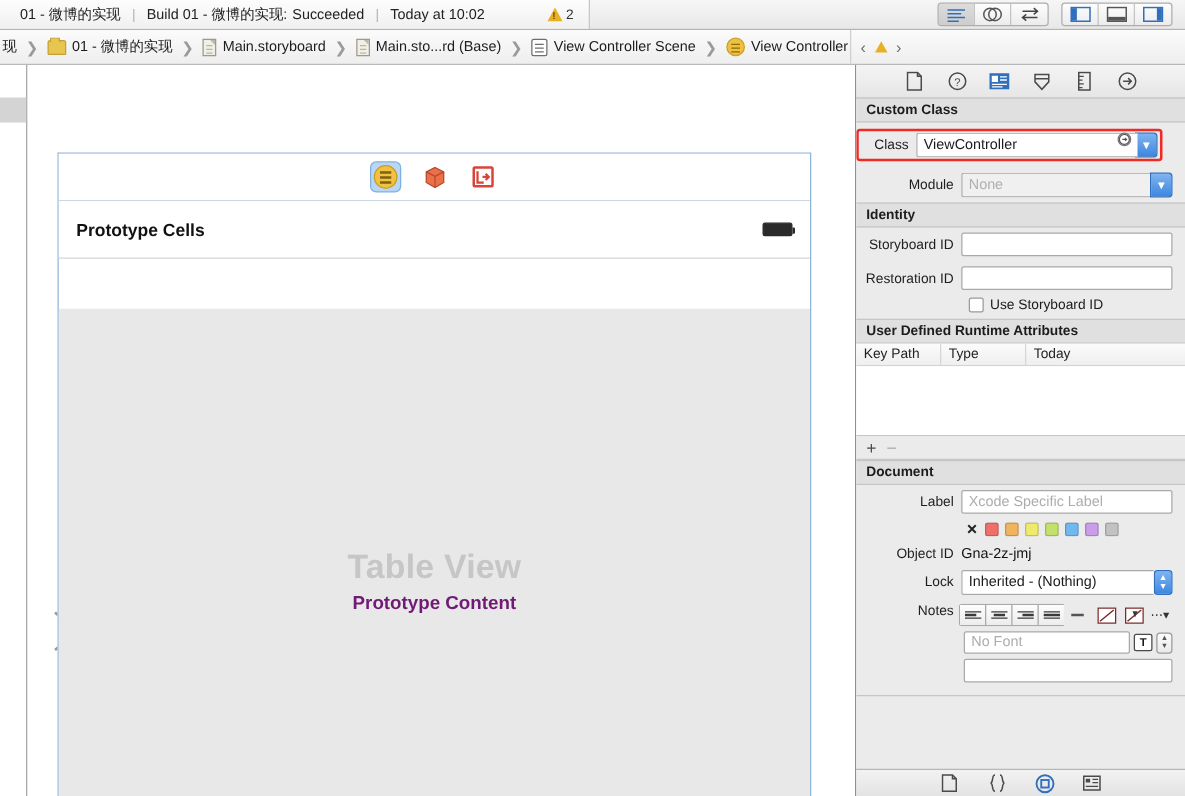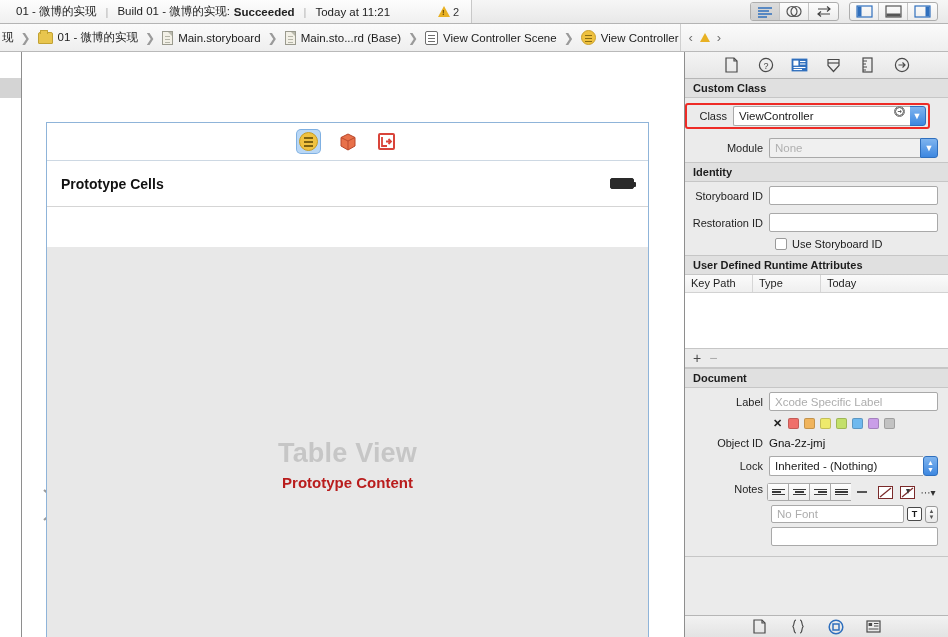--- a/index.html
+++ b/index.html
@@ -22,21 +22,21 @@
   }
   .status-bar {
     position: absolute; left: 0; top: 0; height: 23px;
     width: 472px;
     background: linear-gradient(to bottom,#fdfdfd 0%,#f0f0f0 100%);
     border-right: 1px solid #c8c8c8;
     display: flex; align-items: center; padding-left: 16px;
     border-radius: 0;
   }
   .status-seg { font-size: 11.5px; color: #222; white-space: nowrap; }
-  .status-seg.bold { font-weight: bold; }
+  .status-seg.bold { font-weight: normal; }
   .status-div { color: #b0b0b0; margin: 0 9px; }
   .warn-chip { display: flex; align-items: center; gap: 3px; margin-left: auto; margin-right: 12px; }
   .tri-warn {
     width: 0; height: 0; border-left: 6px solid transparent; border-right: 6px solid transparent;
     border-bottom: 11px solid #e8b123; position: relative;
   }
   .tri-warn::after {
     content: "!"; position: absolute; left: -2px; top: 2px; font-size: 8px;
     color: #6b4a00; font-weight: bold;
   }
@@ -107,21 +107,21 @@
   .proto-title { font-size: 14px; font-weight: bold; color: #111; }
   .battery { width: 24px; height: 11px; border: 1px solid #2a2a2a; border-radius: 2px; position: relative; background:#2a2a2a; }
   .battery::after { content:""; position:absolute; right:-3px; top:3px; width:2px; height:5px; background:#2a2a2a; border-radius:0 1px 1px 0; }
 
   .table-area {
     position: absolute; left: 0; right: 0; top: 124px; bottom: 0;
     background: #e8e8e8; display: flex; flex-direction: column;
     align-items: center; justify-content: center;
   }
   .tv-title { font-size: 27px; font-weight: bold; color: #c6c6c6; letter-spacing: 0.2px; }
-  .tv-sub { font-size: 15px; font-weight: bold; color: #b91c1c; margin-top: 5px; }
+  .tv-sub { font-size: 15px; font-weight: bold; color: #701a75; margin-top: 5px; }
 
   
   .inspector {
     width: 264px; flex: 0 0 264px; background: #ebebeb;
     border-left: 1px solid #8e8e8e; display: flex; flex-direction: column; min-height: 0;
   }
   .insp-tabs {
     height: 27px; flex: 0 0 27px; display: flex; align-items: center; justify-content: center;
     gap: 14px; background: linear-gradient(to bottom,#f4f4f4,#e6e6e6);
     border-bottom: 1px solid #b6b6b6;
@@ -217,21 +217,21 @@
 
 <div class="app">
 
   <div class="toolbar">
     <div class="status-bar">
       <span class="status-seg">01 - 微博的实现</span>
       <span class="status-div">|</span>
       <span class="status-seg">Build 01 - 微博的实现:</span>
       <span class="status-seg bold" style="margin-left:4px;">Succeeded</span>
       <span class="status-div">|</span>
-      <span class="status-seg">Today at 11:21</span>
+      <span class="status-seg">Today at 10:02</span>
       <span class="warn-chip">
         <span class="tri-warn"></span>
         <span class="warn-count">2</span>
       </span>
     </div>
 
     <div class="tb-right">
       <div class="seg-group">
         <div class="seg-btn on">
           <svg width="16" height="12" viewBox="0 0 16 12">

